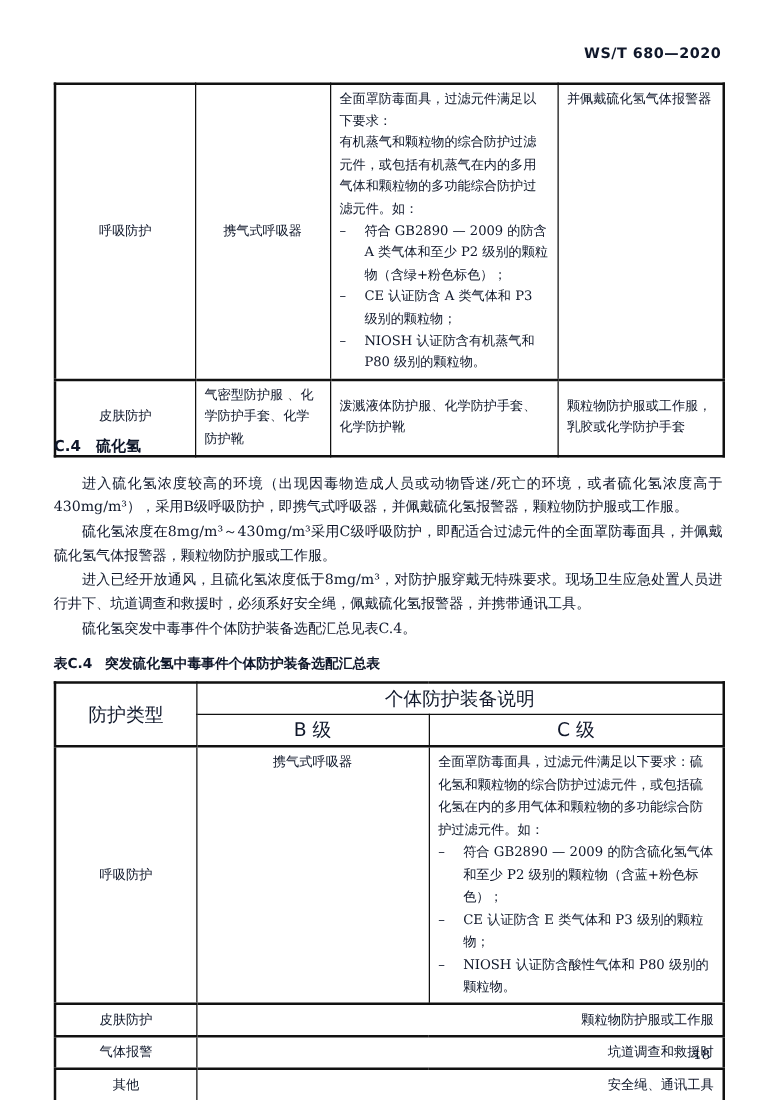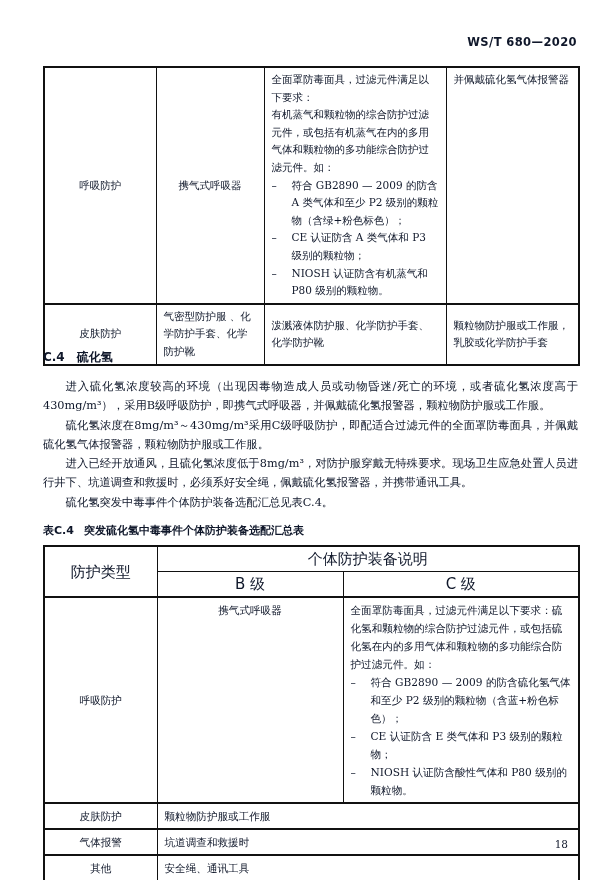--- a/index.html
+++ b/index.html
@@ -63,21 +63,21 @@
   .t2 th {
     text-align:center; vertical-align:middle;
     font-family:"DejaVu Sans", sans-serif;
     font-weight:700; font-size:15px;
     height:20px;
   }
   .t2 tr.thick-top td, .t2 tr.thick-top th { border-top:2px solid #111; }
   .t2 .c-center { text-align:center; vertical-align:middle; }
   .t2 .c-top-center { text-align:center; vertical-align:top; }
   .t2 .c-top { text-align:left; vertical-align:top; }
-  .t2 td.span-val { text-align:left; vertical-align:middle; height:21px; }
+  .t2 td.span-val { text-align:right; vertical-align:middle; height:21px; }
   .page-number {
     position:absolute; top:838px; right:46px;
     font-size:10.5px;
   }
 </style>
 </head>
 <body>
 
 <div class="page">
 

